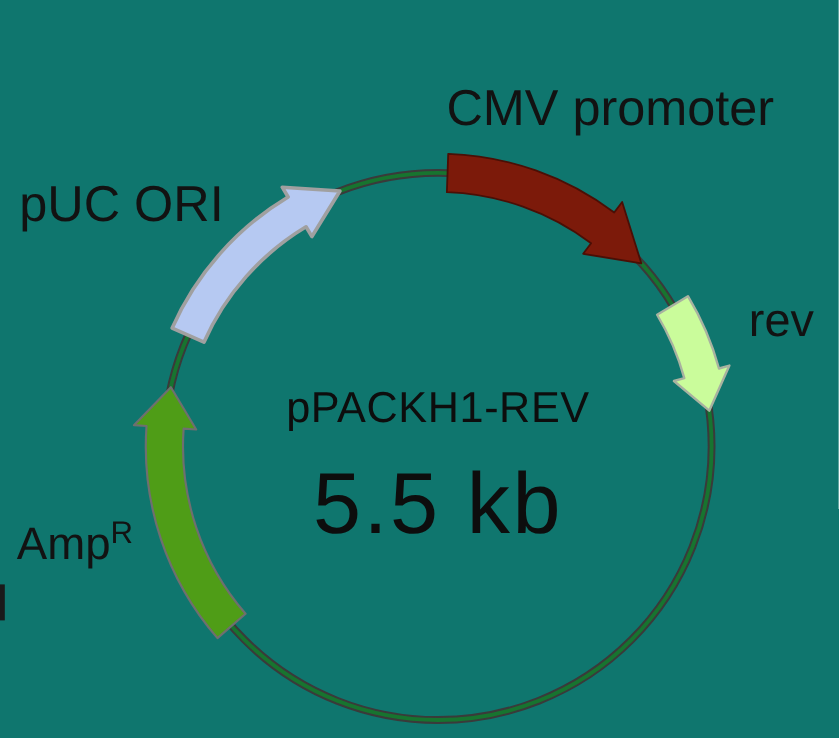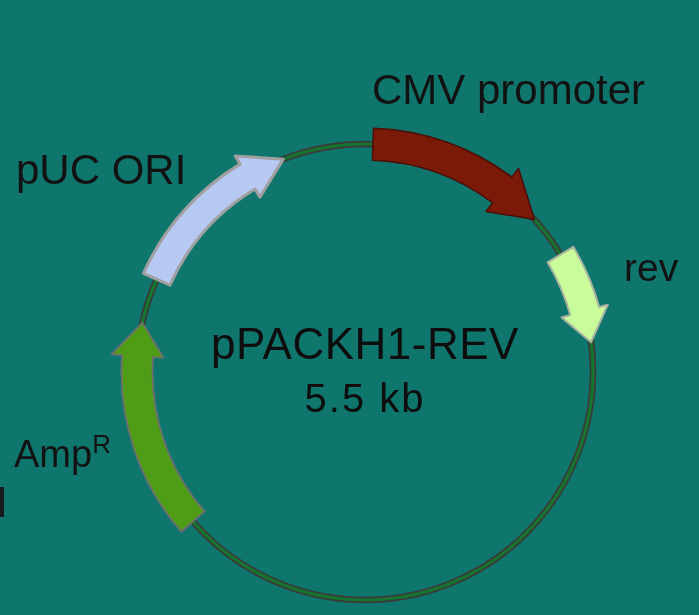--- a/index.html
+++ b/index.html
@@ -38,29 +38,29 @@
   }
   .center-title {
     position: absolute;
     left: 365px;
     top: 322px;
     transform: translateX(-50%);
     text-align: center;
     color: #0d0d0d;
   }
   .title-line1 {
-    font-size: 44px;
+    font-size: 36px;
     line-height: 1;
     white-space: nowrap;
     letter-spacing: 0.5px;
   }
   .title-line2 {
-    font-size: 40px;
+    font-size: 72px;
     line-height: 1;
-    margin-top: 12px;
+    margin-top: 26px;
     white-space: nowrap;
     letter-spacing: 2px;
   }
   .edge-artifact {
     position: absolute;
     left: 0;
     top: 487px;
     width: 4px;
     height: 30px;
     background: #1a1a1a;

